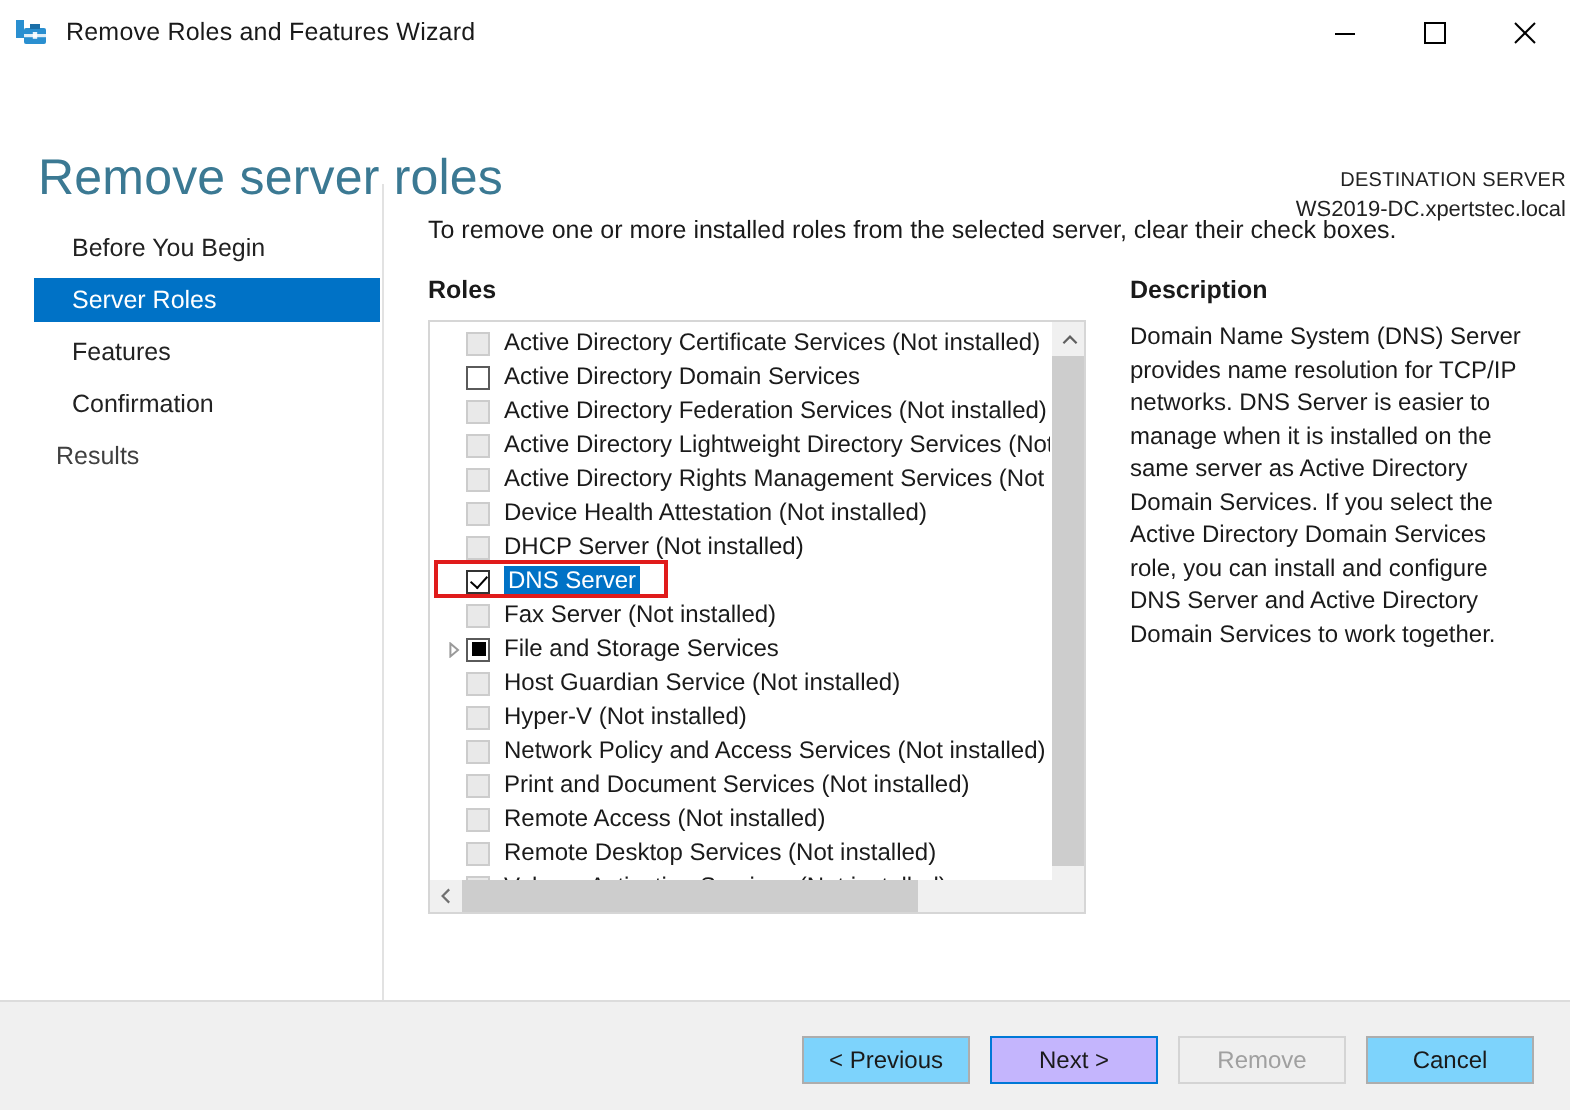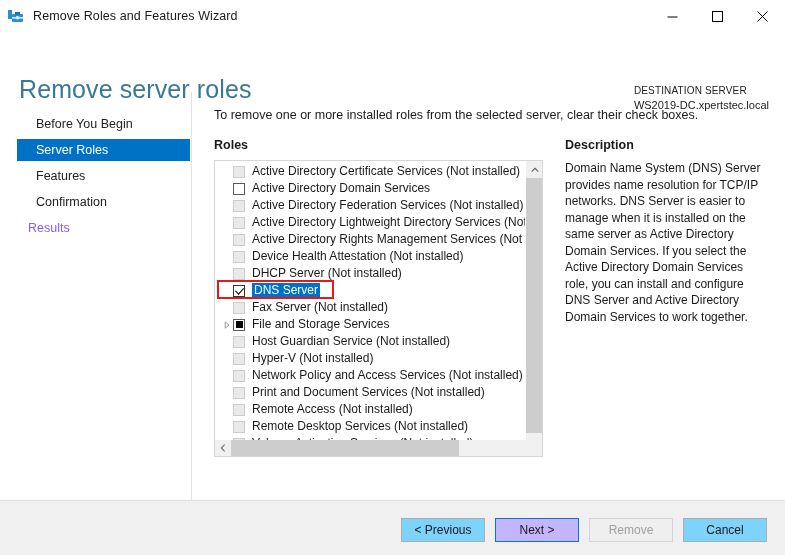--- a/index.html
+++ b/index.html
@@ -63,22 +63,23 @@
     left: 19px;
     top: 45px;
     font-size: 25px;
     color: #3b7993;
     font-weight: normal;
     line-height: 1;
     letter-spacing: 0.1px;
   }
   .dest-block {
     position: absolute;
-    right: 16px;
+    right: 2px;
     top: 52px;
+    text-align: right;
     line-height: 1.35;
   }
   .dest-label {
     font-size: 10px;
     color: #222222;
     letter-spacing: 0.15px;
   }
   .dest-server {
     font-size: 11px;
     color: #222222;
@@ -115,21 +116,21 @@
   }
   .nav-item.selected {
     background: #0072c6;
     color: #ffffff;
     margin-left: 17px;
     padding-left: 19px;
     width: 173px;
     box-sizing: border-box;
   }
   .nav-item.disabled {
-    color: #8b5cf6;
+    color: #404040;
     padding-left: 28px;
   }
 
   
   .main {
     position: absolute;
     left: 192px;
     top: 0;
     width: 593px;
     height: 408px;

